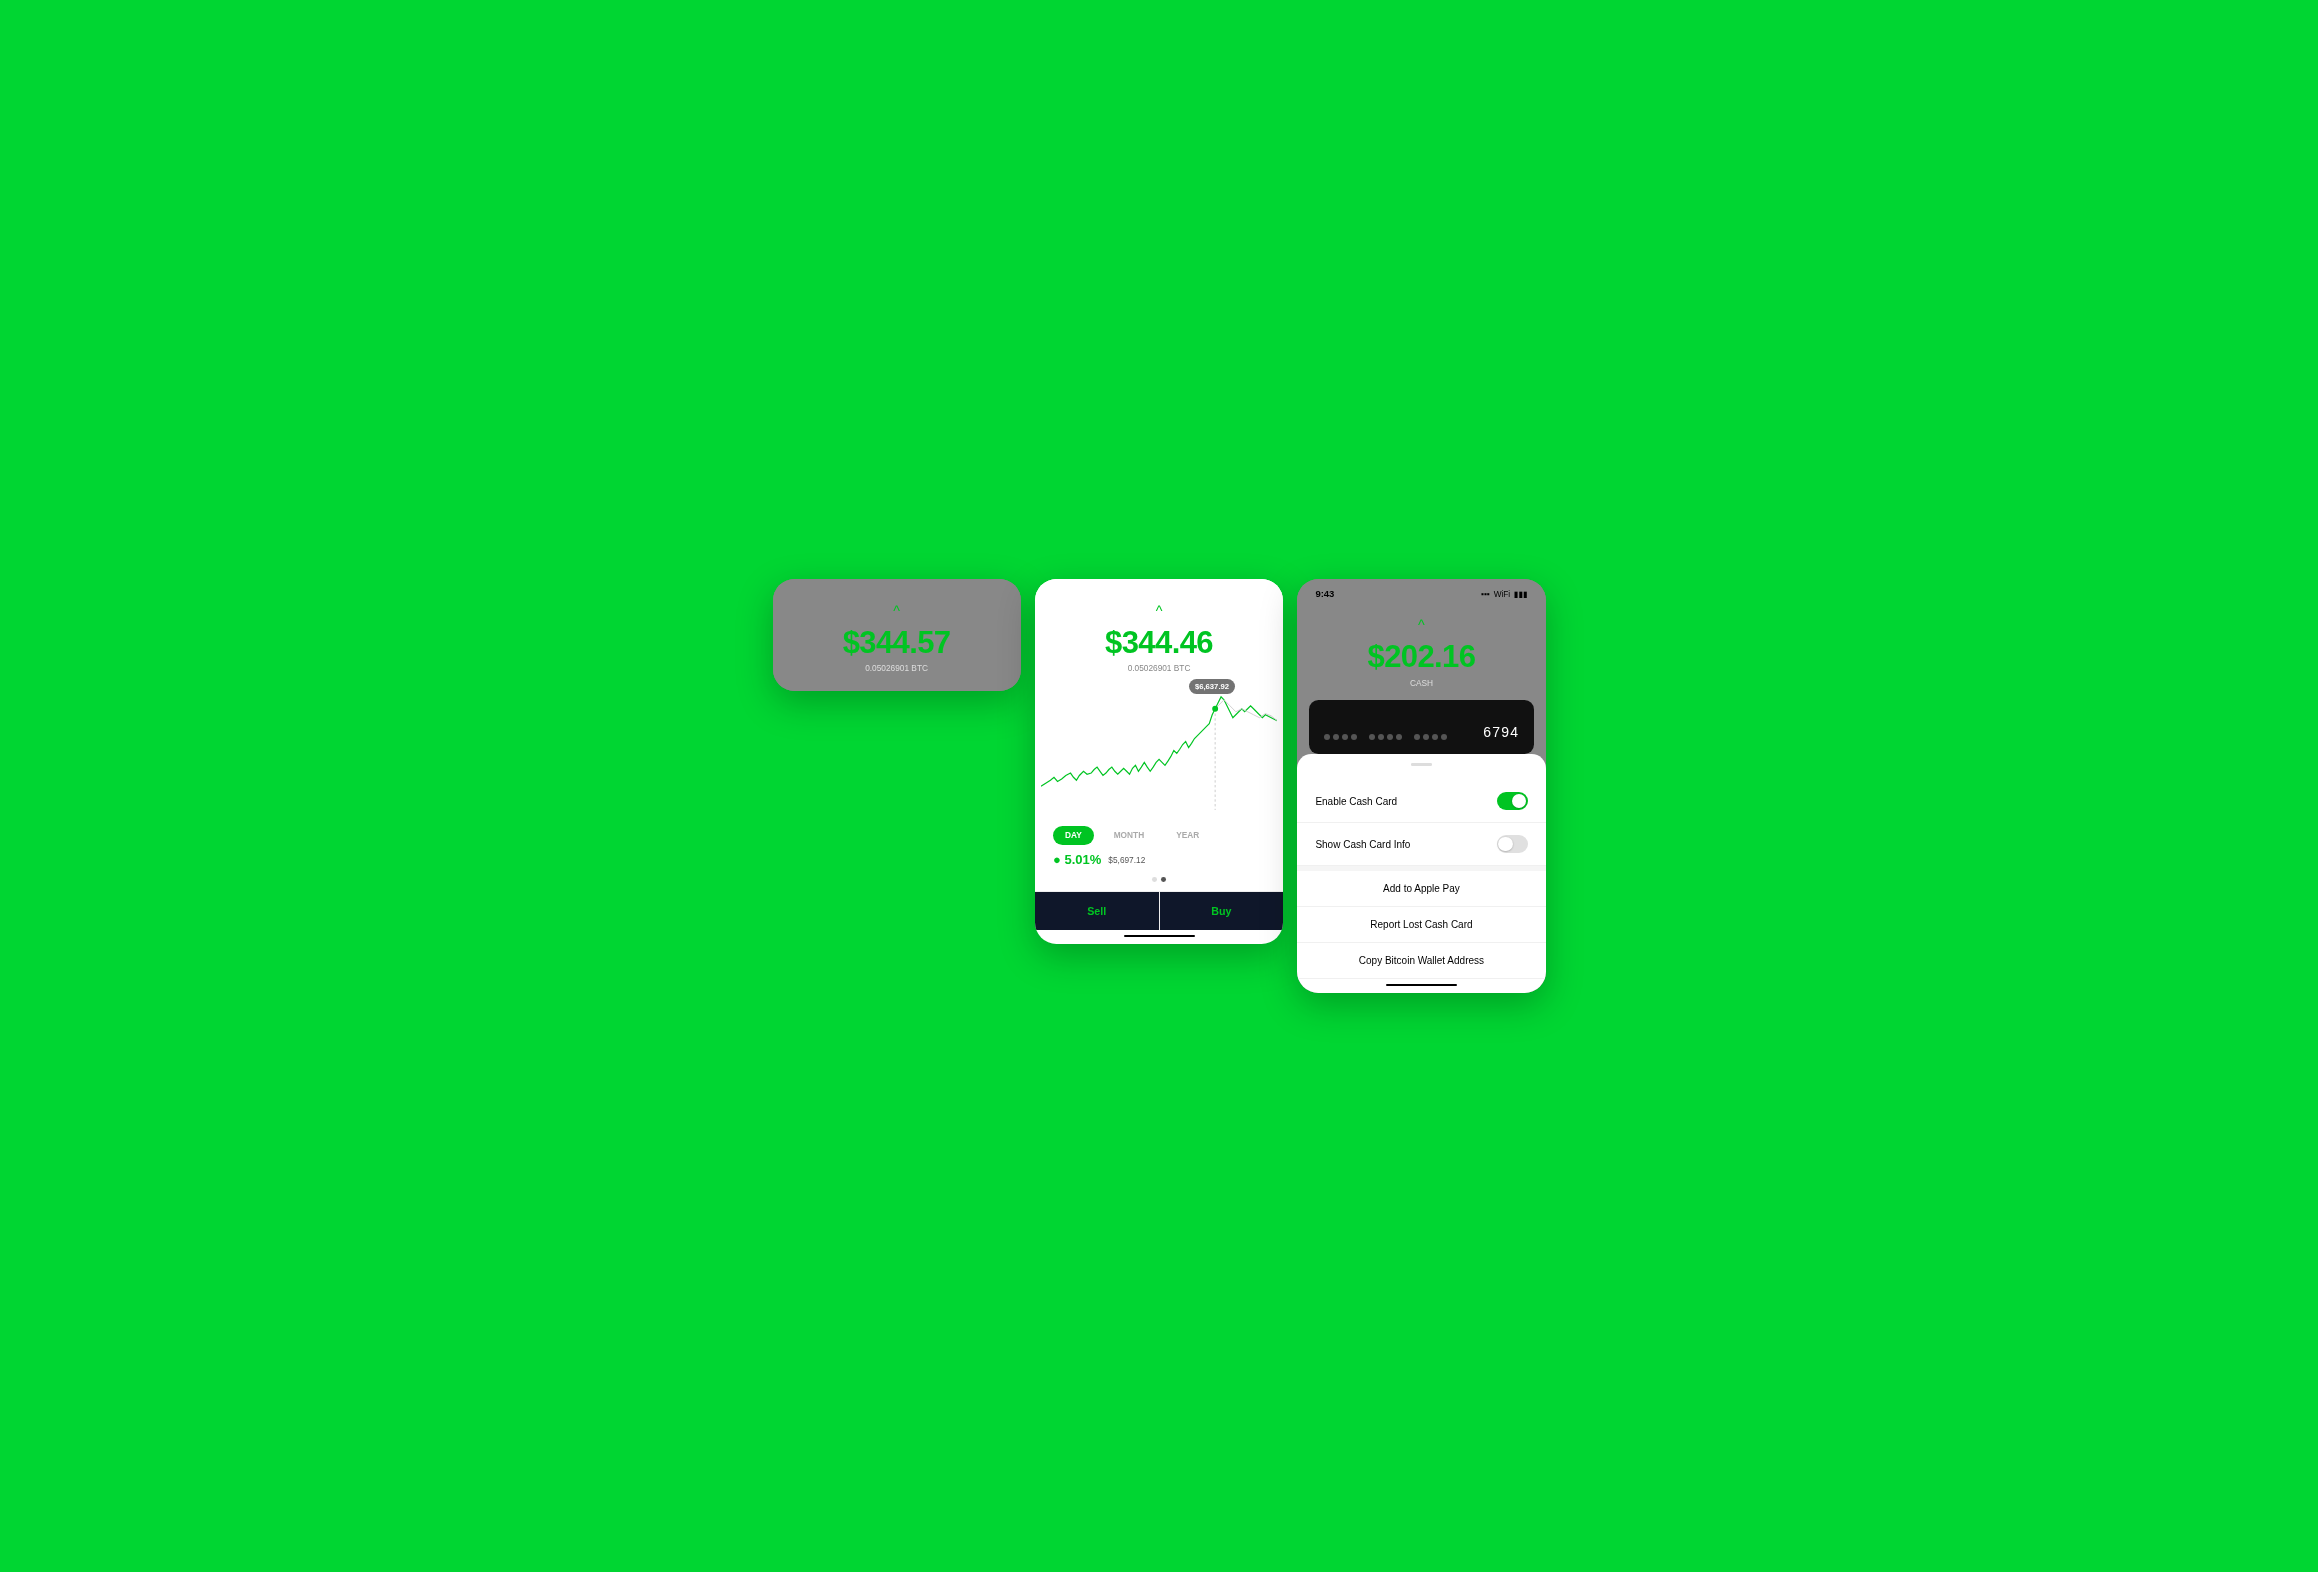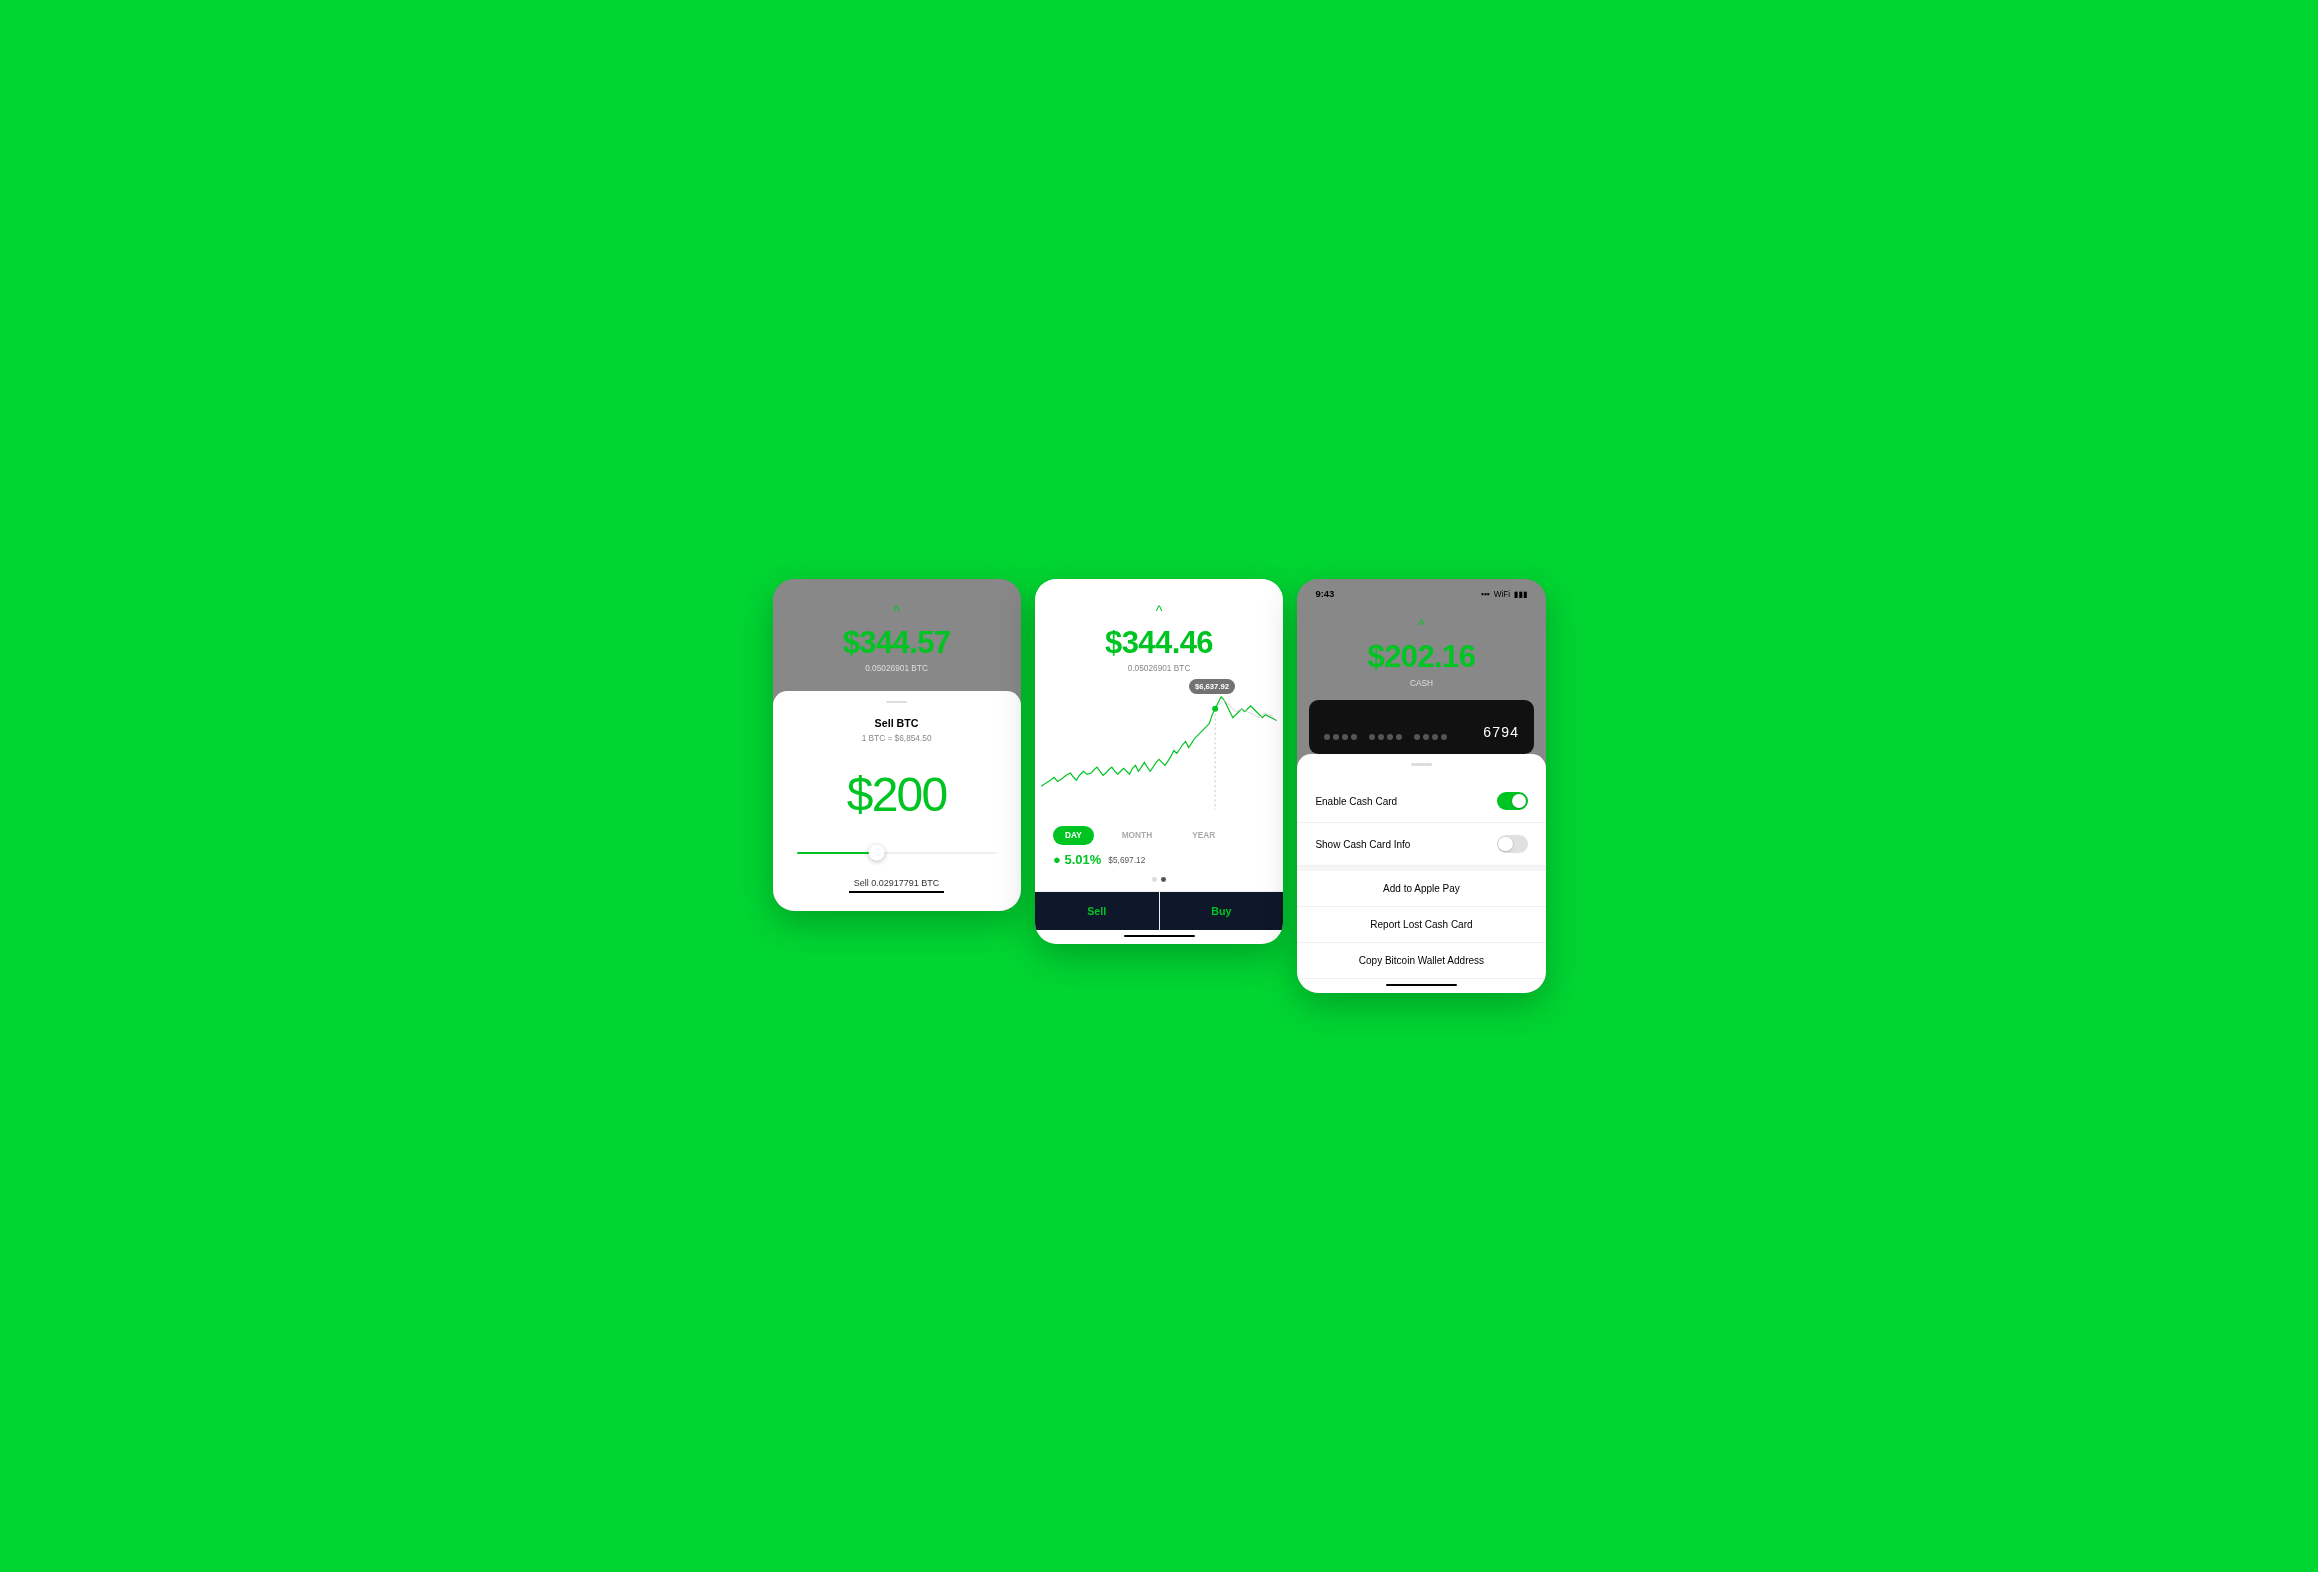--- a/index.html
+++ b/index.html
@@ -167,21 +167,21 @@
       right: 48px;
       white-space: nowrap;
     }
     .chart-svg {
       width: 100%;
       height: 131px;
       display: block;
     }
     .time-tabs {
       display: flex;
-      gap: 16px;
+      gap: 8px;
       padding: 0 18px;
       margin: 9.5px 0 7.1px;
     }
     .time-tab {
       padding: 4.8px 12px;
       border-radius: 12px;
       font-size: 8.3px;
       font-weight: 600;
       color: #aaa;
       cursor: pointer;
@@ -377,36 +377,20 @@
 <body>
 
 <div class="screens-container">
 
   <div class="phone-screen screen1">
     <div class="screen1-top">
       <div class="chevron-up">^</div>
       <div class="btc-amount-large">$344.57</div>
       <div class="btc-sub">0.05026901 BTC</div>
     </div>
-    <div class="sheet">
-      <div class="sheet-handle"></div>
-      <div class="sell-title">Sell BTC</div>
-      <div class="sell-rate">1 BTC = $6,854.50</div>
-      <div class="sell-amount-display">
-        <span>$</span><span>200</span>
-      </div>
-      <div class="slider-container">
-        <div class="slider-track">
-          <div class="slider-fill"></div>
-          <div class="slider-thumb"></div>
-        </div>
-      </div>
-      <div class="sell-btc-label">Sell 0.02917791 BTC</div>
-      <div class="sell-btc-underline"></div>
-    </div>
   </div>
 
   <div class="phone-screen screen2">
     <div class="screen2-top">
       <div class="chevron-up" style="color:#00C422;">^</div>
       <div class="btc-amount-large">$344.46</div>
       <div class="btc-sub" style="color:#888;">0.05026901 BTC</div>
     </div>
     <div class="chart-area">
       <div class="price-tooltip">$6,637.92</div>

